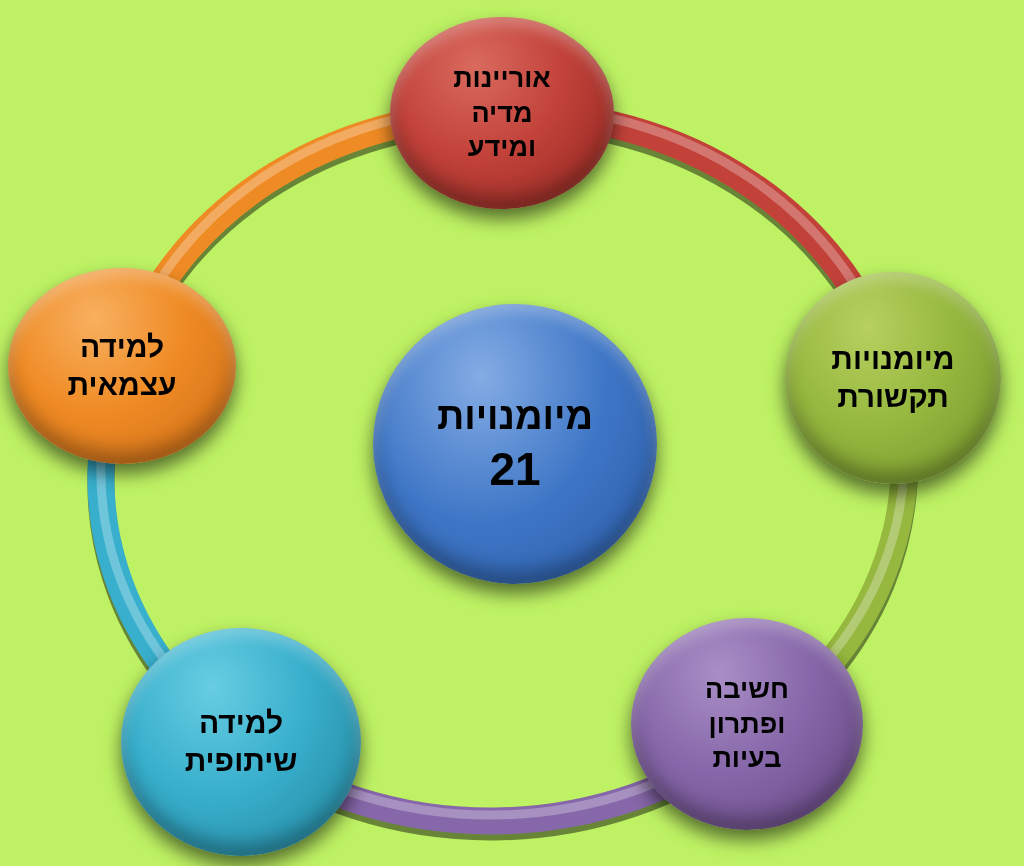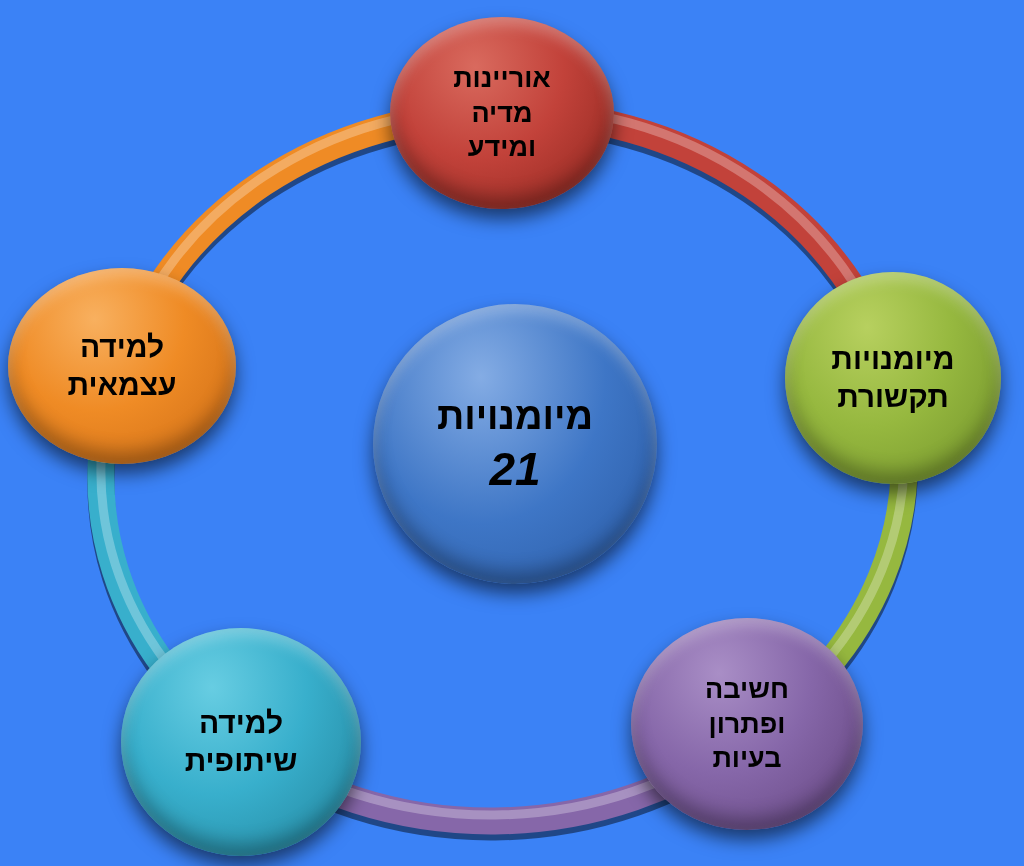--- a/index.html
+++ b/index.html
@@ -1,17 +1,17 @@
 <!DOCTYPE html>
 <html lang="he"><head>
 <meta charset="utf-8">
 <style>
   html,body{margin:0;padding:0;background:#000;}
   .canvas{
-    position:relative;width:1024px;height:866px;background:#3b82f6;overflow:hidden;
+    position:relative;width:1024px;height:866px;background:#bef264;overflow:hidden;
     font-family:"Liberation Sans","DejaVu Sans",sans-serif;
   }
   .ring{position:absolute;left:0;top:0;}
   .ring path{fill:none;}
   .arc-shadow{stroke:rgba(0,0,0,0.45);stroke-width:27;transform:translate(0,6px);}
   .arc-base{stroke-width:27;}
   .arc-gloss{stroke:rgba(255,255,255,0.28);stroke-width:9;transform:translate(0,-6px);}
 
   .node{
     position:absolute;border-radius:50%;
@@ -31,21 +31,21 @@
                background:radial-gradient(ellipse at 38% 26%,#a98ec6 0%,#8667a9 45%,#70518e 78%,#5f4583 100%);}
   .node-cyan  {left:121px;top:628px;width:240px;height:228px;font-size:30px;
                background:radial-gradient(ellipse at 38% 26%,#67cde2 0%,#38afcc 45%,#2a93ad 78%,#1f7e98 100%);}
   .node-orange{left:8px;  top:268px;width:228px;height:196px;font-size:30px;
                background:radial-gradient(ellipse at 38% 26%,#f8b05f 0%,#ef8b25 45%,#d9771b 78%,#c06a14 100%);}
   .node-blue  {left:373px;top:304px;width:284px;height:280px;
                background:radial-gradient(ellipse at 38% 26%,#84ace4 0%,#3e76c6 50%,#3164b0 80%,#2b5ca4 100%);}
 
   .center-text{display:flex;flex-direction:column;align-items:center;justify-content:center;}
   .center-line{font-size:38px;line-height:1.25;}
-  .center-digits{font-size:46px;line-height:1.1;margin-top:4px;font-style:italic;}
+  .center-digits{font-size:46px;line-height:1.1;margin-top:4px;}
 </style>
 </head>
 <body>
 
 <div class="canvas">
 
   <svg class="ring" width="1024" height="866" viewBox="0 0 1024 866" aria-hidden="true">
 
     <g>
       <path class="arc-shadow" d="M 122 366 A 392 345 0 0 1 502 113"></path>

